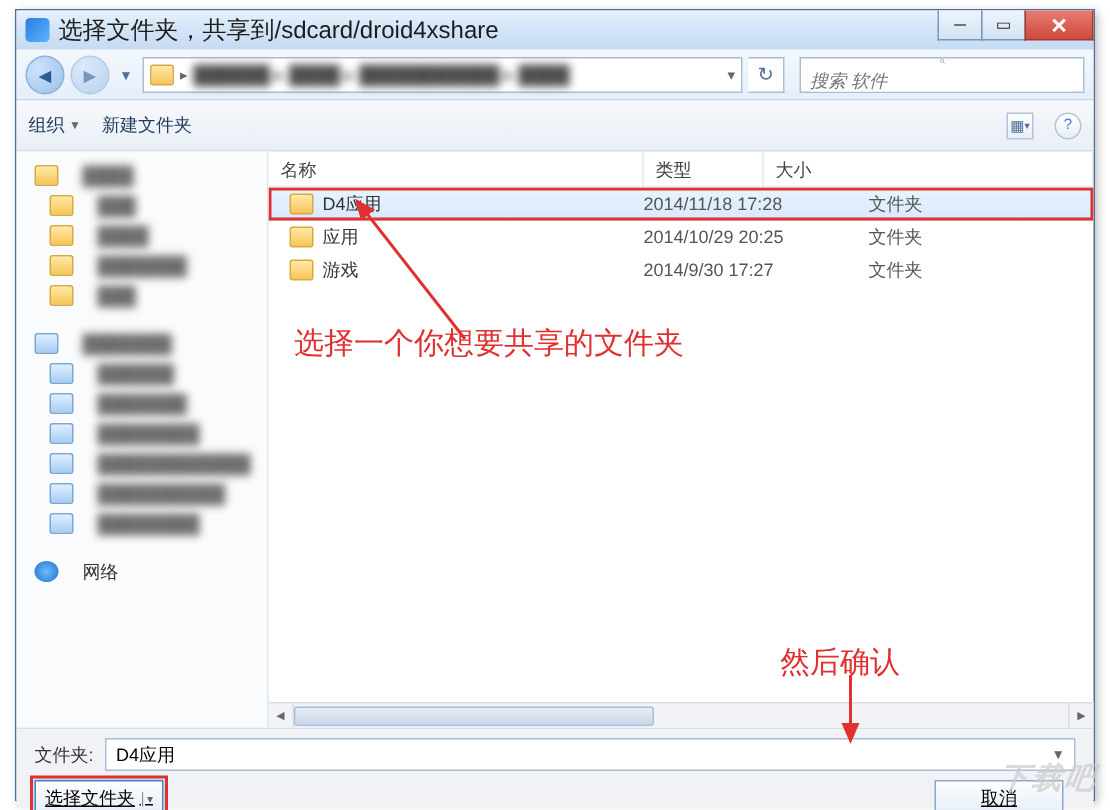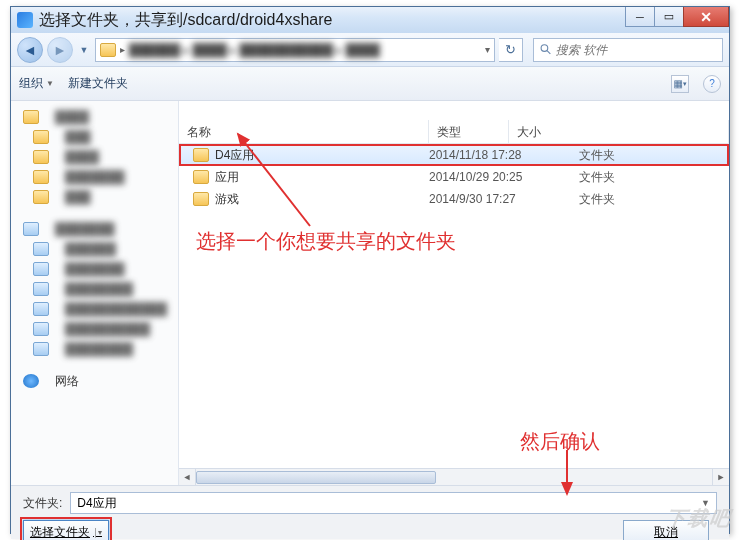--- a/index.html
+++ b/index.html
@@ -16,42 +16,42 @@
 .titlebar .btn.min, .titlebar .btn.max { background: linear-gradient(#eef4fc,#d3e2f5); }
 
 .navrow { height: 34px; background: linear-gradient(#f4f8fd,#e5eef9); display: flex; align-items: center; padding: 0 6px; gap: 4px; border-bottom: 1px solid #c9d6e8; }
 .nav-btn { width: 26px; height: 26px; border-radius: 50%; background: radial-gradient(circle at 30% 30%,#cfe3fb,#9abfe8); border: 1px solid #8fb2db; display:flex;align-items:center;justify-content:center;color:#2b5b92;font-size:14px;}
 .nav-drop { width: 14px; height: 26px; display:flex;align-items:center;justify-content:center;color:#4b6f98;font-size:9px;}
 .addrbar { flex: 1; height: 24px; border: 1px solid #a9bdd7; background: #fff; display: flex; align-items: center; padding: 0 4px; gap: 4px; }
 .addrbar .folder-ico { width: 16px; height: 14px; background: linear-gradient(#ffe8a8,#f6c557); border: 1px solid #d8a93f; border-radius: 2px; }
 .addrbar .crumbs { font-size: 12px; color: #222; filter: blur(3px); opacity: .8; }
 .addrbar .sep { font-size: 10px; color: #666; }
 .addr-refresh { width: 24px; height: 24px; border: 1px solid #a9bdd7; border-left: none; background: #fff; display:flex;align-items:center;justify-content:center;color:#4b6f98;font-size:13px;}
-.searchbox { width: 190px; height: 24px; border: 1px solid #a9bdd7; background: #fff; margin-left: 6px; display:flex;align-items:center;padding:0 6px;gap:4px;}
+.searchbox { width: 190px; height: 24px; border: 1px solid #a9bdd7; background: #fff; margin-left: 6px; display:flex;align-items:center;padding:0 6px;gap:4px;flex-direction:column;}
 .searchbox svg { width:13px;height:13px;}
 .searchbox input { border:none;outline:none;font-size:12px;color:#888;font-style:italic;width:100%;}
 
 .toolbar { height: 34px; background: linear-gradient(#f7fafc,#e9eef6); border-bottom: 1px solid #d6dde8; display: flex; align-items: center; padding: 0 8px; gap: 14px; }
 .toolbar .tb-item { font-size: 12px; color: #1e395b; display: flex; align-items: center; gap: 3px; }
 .toolbar .spacer { flex: 1; }
 .toolbar .tb-icon { width:18px;height:18px;border:1px solid #b6c3d6;background:linear-gradient(#fff,#e7eef8);display:flex;align-items:center;justify-content:center;color:#4b6f98;font-size:10px;}
 
 .body { display: flex; height: 384px; }
 .sidebar { width: 168px; border-right: 1px solid #e0e6ef; background: #fafbfc; overflow: hidden; padding-top: 6px; }
 .side-item { display: flex; align-items: center; gap: 16px; height: 20px; padding-left: 22px; font-size: 12px; color: #333; }
 .side-item.head { padding-left: 12px; font-weight: normal; }
 .side-item .ico { width: 16px; height: 14px; border-radius: 2px; }
 .side-item .ico.folder { background: linear-gradient(#ffe8a8,#f6c557); border: 1px solid #d8a93f; }
 .side-item .ico.drive { background: linear-gradient(#dfefff,#a7cdf2); border: 1px solid #7aa7d4; }
 .side-item .ico.net { background: radial-gradient(circle,#6fb9ff,#1f72c9); border-radius:50%; }
 .side-item .txt.blur { filter: blur(3px); opacity: .85; color:#555; }
 .side-sep { height: 12px; }
 
 .filepane { flex: 1; display: flex; flex-direction: column; }
-.colhead { height: 24px; border-bottom: 1px solid #e3e8ef; display: flex; font-size: 12px; color: #444; margin-top: 19px; }
+.colhead { height: 24px; border-bottom: 1px solid #e3e8ef; display: flex; font-size: 12px; color: #444; }
 .colhead > div { border-right: 1px solid #e3e8ef; padding: 4px 8px; }
 .colhead .c-name { flex: 0 0 250px; }
 .colhead .c-date { flex: 0 0 150px; }
 .colhead .c-type { flex: 0 0 80px; }
 .colhead .c-size { flex: 1; text-align: left; }
 .rows { flex: 1; overflow: auto; position: relative; }
 .row { display: flex; align-items: center; height: 22px; font-size: 12px; color: #333; }
 .row .c-name { flex: 0 0 250px; display: flex; align-items: center; gap: 6px; padding-left: 14px; }
 .row .c-date { flex: 0 0 150px; color: #555; }
 .row .c-type { flex: 0 0 80px; color: #555; }
@@ -239,21 +239,21 @@
     <div class="actions">
       <div class="btn-os default">
           <span>选择文件夹</span>
           <span style="font-size:8px;color:#666">│▾</span>
         </div>
       <div class="btn-os">取消</div>
     </div>
   </div>
 </div>
 
-<div class="anno" style="left:196px;top:228px">选择一个你想要共享的文件夹</div>
+<div class="anno" style="left:196px;top:215px">选择一个你想要共享的文件夹</div>
 <svg class="anno-arrow" style="left:230px;top:128px" width="90" height="100">
   <defs>
       <marker id="ah1" markerWidth="8" markerHeight="8" refX="6" refY="3" orient="auto">
         <path d="M0,0 L7,3 L0,6 Z" fill="#e03030"></path>
       </marker>
     </defs>
   <line x1="80" y1="98" x2="8" y2="6" stroke="#e03030" stroke-width="2" marker-end="url(#ah1)"></line>
 </svg>
 
 <div class="anno" style="left:520px;top:428px">然后确认</div>

